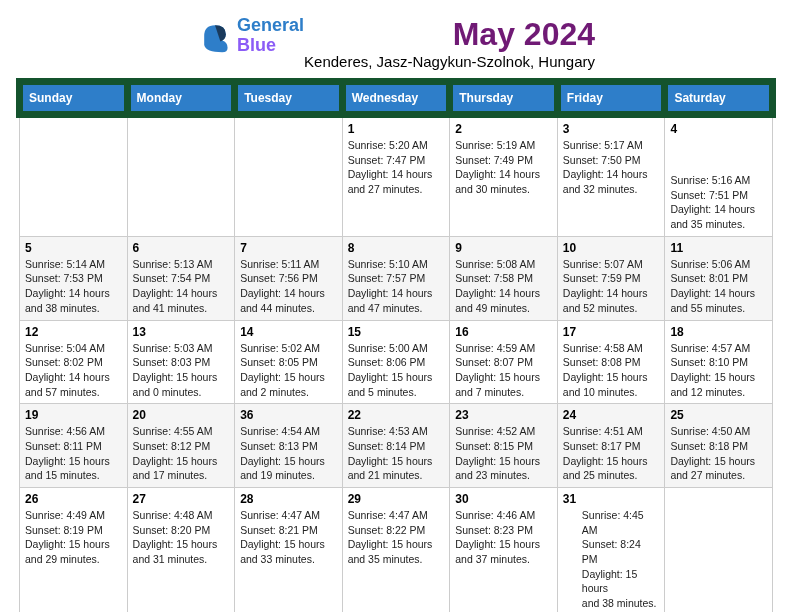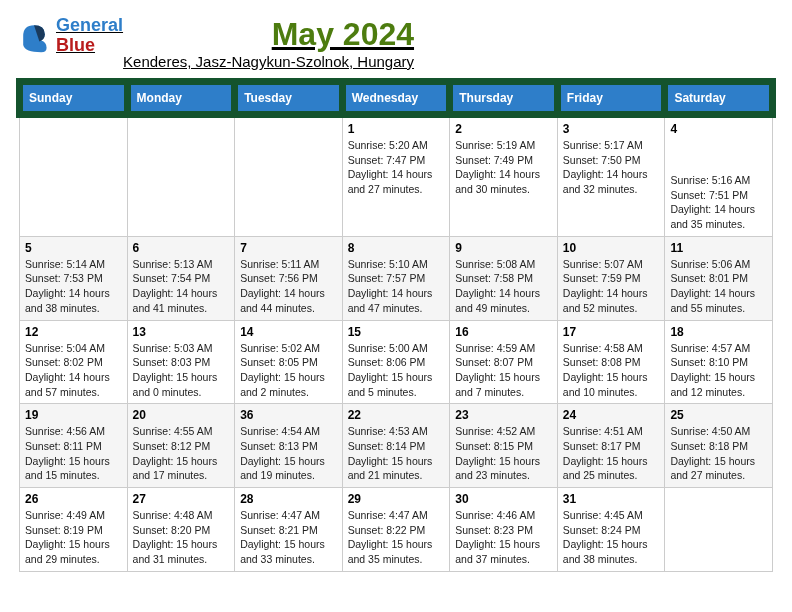--- a/index.html
+++ b/index.html
@@ -5,24 +5,23 @@
     * { margin: 0; padding: 0; box-sizing: border-box; }
     body {
       font-family: Arial, sans-serif;
       background: #fff;
       width: 792px;
       min-height: 612px;
       padding: 16px;
     }
     .header {
       display: flex;
-      justify-content: flex-start;
+      justify-content: center;
       align-items: flex-start;
       margin-bottom: 8px;
-      text-decoration: underline;
     }
     .logo {
       display: flex;
       align-items: center;
       gap: 4px;
     }
     .logo-text {
       font-size: 18px;
       font-weight: bold;
       color: #1a3a5c;
@@ -34,21 +33,21 @@
     .logo-icon {
       width: 36px;
       height: 36px;
     }
     .title-block {
       text-align: right;
     }
     .month-title {
       font-size: 32px;
       font-weight: bold;
-      color: #4d7c0f;
+      color: #701a75;
     }
     .location-title {
       font-size: 15px;
       color: #000000;
     }
     .calendar {
       width: 100%;
       border-collapse: collapse;
       font-size: 11px;
     }
@@ -91,21 +90,21 @@
 <body>
 
 <div class="header">
   <div class="logo">
     <svg class="logo-icon" viewBox="0 0 40 40">
       <path d="M8 20 Q8 8 20 8 Q32 8 32 18 Q32 22 28 25 Q34 27 34 33 Q34 38 28 38 Q10 38 8 30 Z" fill="#2e7ec9"></path>
       <path d="M20 8 Q32 8 32 18 Q32 24 26 26" fill="#1a3a5c"></path>
     </svg>
     <div class="logo-text">
       <div><span>General</span></div>
-      <div><span style="color:#b91c1c">Blue</span></div>
+      <div><span style="color:#8b5cf6">Blue</span></div>
     </div>
   </div>
   <div class="title-block">
     <div class="month-title">May 2024</div>
     <div class="location-title">Kenderes, Jasz-Nagykun-Szolnok, Hungary</div>
   </div>
 </div>
 
 <table class="calendar">
   <thead>
@@ -337,21 +336,21 @@
         </td>
         <td>
           <div class="day-num">30</div>
           <div class="day-info" style="white-space: pre-line;">Sunrise: 4:46 AM
 Sunset: 8:23 PM
 Daylight: 15 hours
 and 37 minutes.</div>
         </td>
         <td>
           <div class="day-num">31</div>
-          <div class="day-info" style="white-space: pre-line;">Sunrise: 4:45 AM
+          <div class="day-info" style="white-space: pre-line; margin-left: 19px;">Sunrise: 4:45 AM
 Sunset: 8:24 PM
 Daylight: 15 hours
 and 38 minutes.</div>
         </td>
         <td class="empty"></td>
       </tr>
     </tbody>
 </table>
 
 </body></html>

